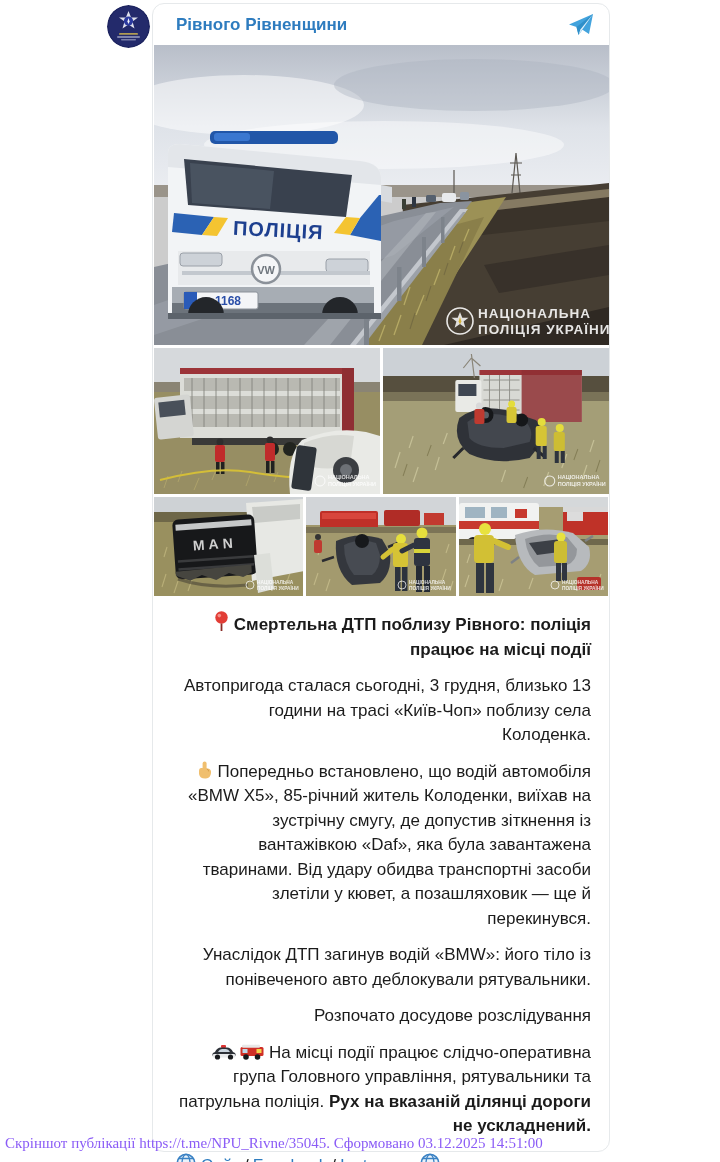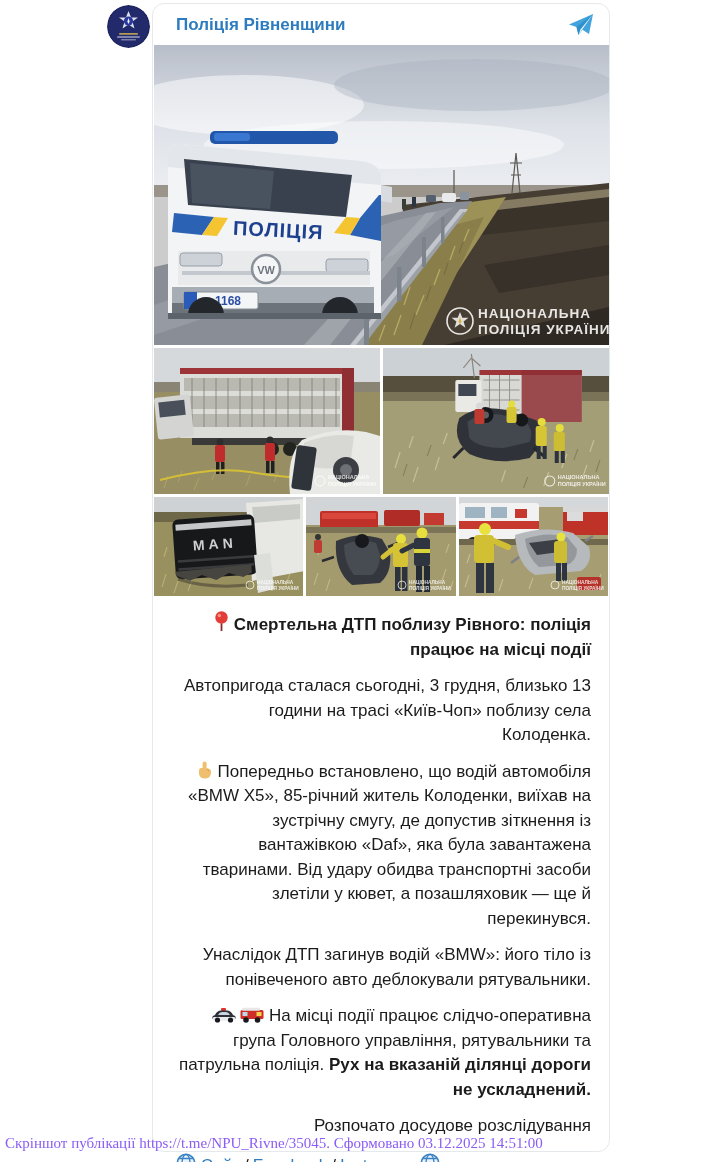--- a/index.html
+++ b/index.html
@@ -62,21 +62,21 @@
     </g>
     <rect x="12" y="28" width="19" height="1.8" rx="0.9" fill="#c9b04f" opacity="0.85"></rect>
     <rect x="10" y="31.2" width="23" height="1.6" rx="0.8" fill="#cfd3e8" opacity="0.7"></rect>
     <rect x="14" y="34" width="15" height="1.4" rx="0.7" fill="#cfd3e8" opacity="0.5"></rect>
   </svg>
 </div>
 
 <div class="card">
 
   <div class="card-header">
-    <span class="channel-name">Поліція Рівненщини</span>
+    <span class="channel-name">Рівного Рівненщини</span>
     <svg class="plane-icon" viewBox="0 0 28 28">
       <path d="M26,3 L2,13.5 L9.5,16 L11.5,24 L15.5,18.8 L22,23 Z" fill="#42a3dd"></path>
       <path d="M26,3 L9.5,16 L11.5,24 L13.6,18.2 Z" fill="#2f8fc9"></path>
       <path d="M26,3 L11.5,24 L13.6,18.2 Z" fill="#ffffff" opacity="0.85"></path>
     </svg>
   </div>
 
   <div class="photos">
 
     <div class="photo photo-main">
@@ -428,40 +428,40 @@
     <p>Автопригода сталася сьогодні, 3 грудня, близько 13 години на трасі «Київ-Чоп» поблизу села Колоденка.</p>
     <p>
       <svg class="ico" width="16" height="18" viewBox="0 0 16 18">
         <rect x="5.6" y="0.5" width="4" height="10" rx="2" fill="#f0bf6e"></rect>
         <path d="M2,10 Q2,6.5 5,7 L11,7.5 Q14.5,8 14,12 Q13.5,17 9,17.5 Q3,18 2,13 Z" fill="#f0bf6e"></path>
         <path d="M9.8,8 q2,0.4 1.8,2.4" stroke="#d49a45" stroke-width="0.9" fill="none"></path>
       </svg>
       <span>Попередньо встановлено, що водій автомобіля «BMW X5», 85-річний житель Колоденки, виїхав на зустрічну смугу, де допустив зіткнення із вантажівкою «Daf», яка була завантажена тваринами. Від удару обидва транспортні засоби злетіли у кювет, а позашляховик — ще й перекинувся.</span>
     </p>
     <p>Унаслідок ДТП загинув водій «BMW»: його тіло із понівеченого авто деблокували рятувальники.</p>
+    <p>Розпочато досудове розслідування</p>
     <p>
       <svg class="ico" width="24" height="15" viewBox="0 0 24 15">
         <rect x="9" y="0" width="5" height="3" rx="1" fill="#d33"></rect>
         <path d="M3,7 Q5,2.5 9,2.5 L15,2.5 Q19,2.5 21,7 L23,8 Q24,9 23.5,11 L0.5,11 Q0,9 1,8 Z" fill="#2c3037"></path>
         <path d="M6,7 Q7.5,4 10,4 L14,4 Q16.5,4 18,7 Z" fill="#c9d4de"></path>
         <rect x="0.5" y="9" width="23" height="3.5" rx="1.5" fill="#e8eaec"></rect>
         <circle cx="5.5" cy="12" r="2.6" fill="#17191c"></circle>
           <circle cx="18.5" cy="12" r="2.6" fill="#17191c"></circle>
       </svg>
       <svg class="ico" width="24" height="16" viewBox="0 0 24 16">
         <rect x="0.5" y="3" width="23" height="9" rx="1.5" fill="#cf2f26"></rect>
         <rect x="2" y="0.8" width="18" height="3" rx="1" fill="#e8e8e8"></rect>
         <rect x="16.5" y="5" width="5" height="4" fill="#f5d34a"></rect>
         <rect x="2.5" y="5" width="5" height="4" fill="#bfd8e8"></rect>
         <circle cx="6" cy="13" r="2.8" fill="#17191c"></circle>
           <circle cx="17.5" cy="13" r="2.8" fill="#17191c"></circle>
       </svg>
       <span>На місці події працює слідчо-оперативна група Головного управління, рятувальники та патрульна поліція. </span><span class="b">Рух на вказаній ділянці дороги не ускладнений.</span>
     </p>
-    <p>Розпочато досудове розслідування</p>
   </div>
 
   <div class="links-row">
     <svg class="ico" width="20" height="20" viewBox="0 0 20 20">
       <circle cx="10" cy="10" r="8.6" fill="#eaf3fb" stroke="#3b82c4" stroke-width="1.6"></circle>
       <ellipse cx="10" cy="10" rx="4" ry="8.6" fill="none" stroke="#3b82c4" stroke-width="1.3"></ellipse>
       <path d="M1.4,10 h17.2 M2.6,5.5 h14.8 M2.6,14.5 h14.8" stroke="#3b82c4" stroke-width="1.3"></path>
     </svg>
     <a>Сайт</a><span class="sep">/</span><a>Facebook</a><span class="sep">/</span><a>Instagram</a>
     <svg class="ico" width="20" height="20" viewBox="0 0 20 20">

